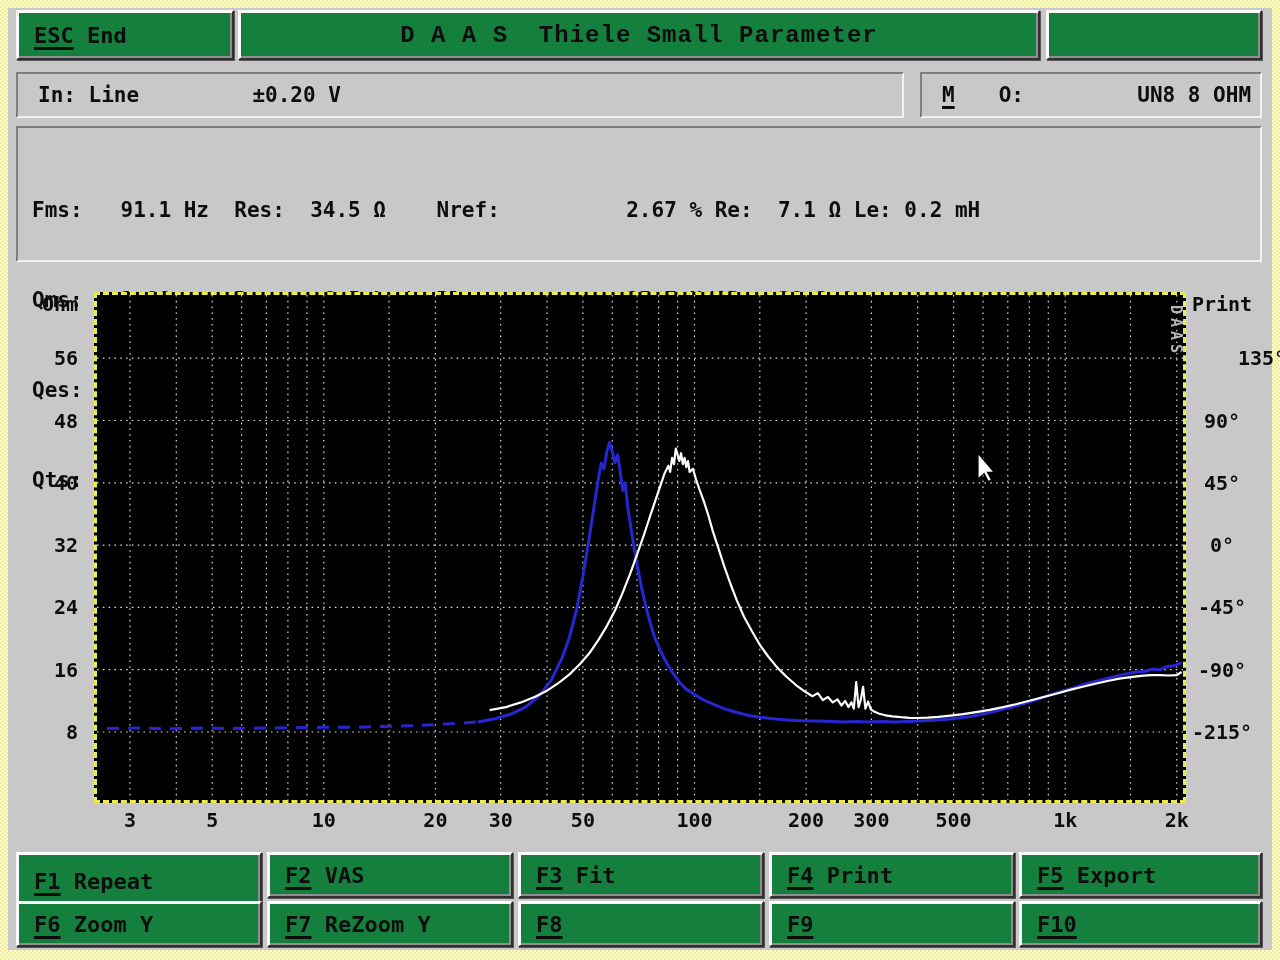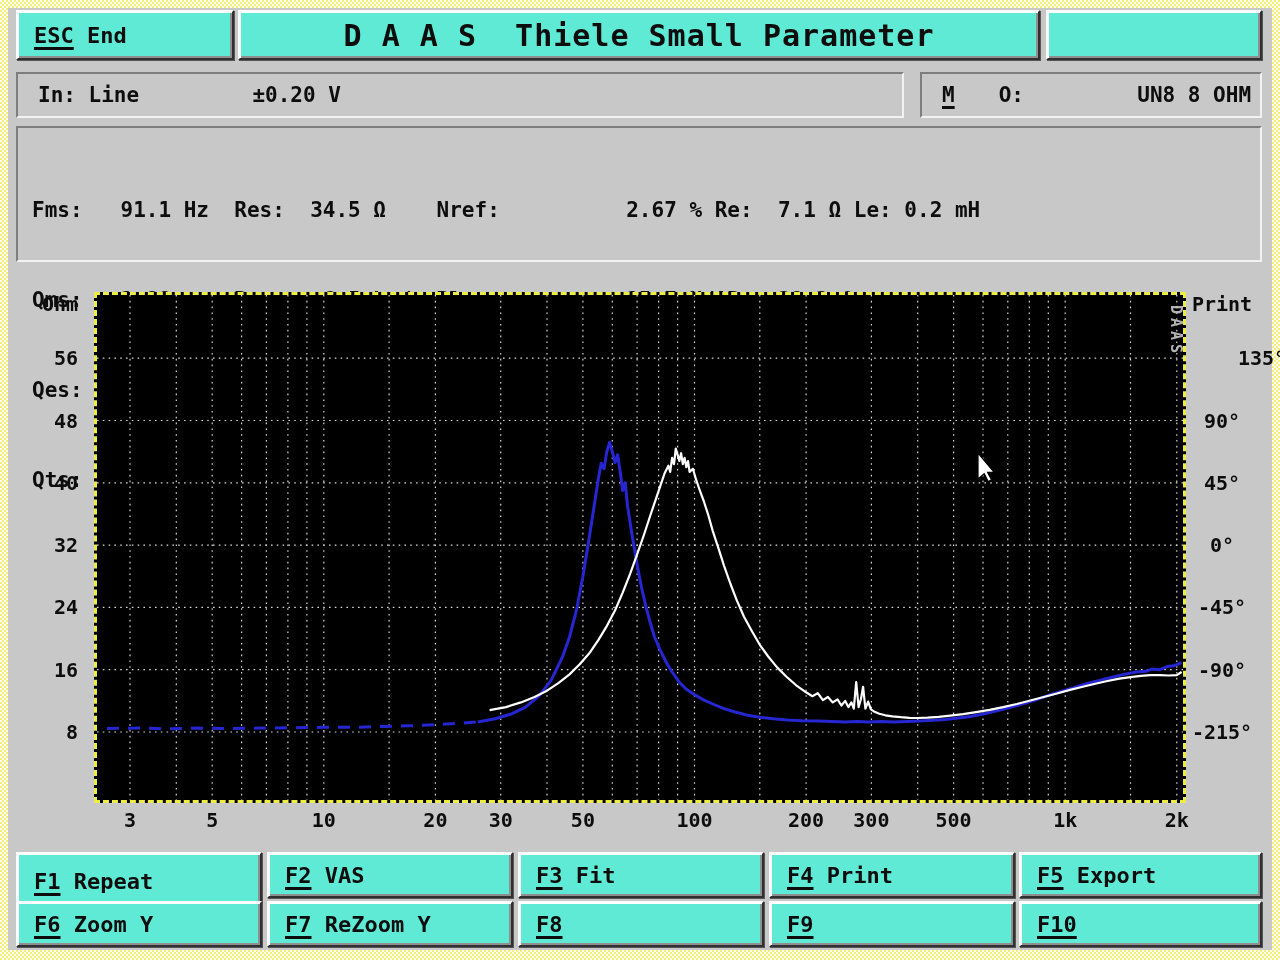--- a/index.html
+++ b/index.html
@@ -6,30 +6,30 @@
   body{
     width:1280px;height:960px;position:relative;overflow:hidden;
     background:#f2ec7e;
     background-image:conic-gradient(#f4ee7d 25%,#fffdf0 0 50%,#f4ee7d 0 75%,#fffdf0 0);
     background-size:4px 4px;
     font-family:"DejaVu Sans Mono",monospace;font-weight:bold;color:#0d0d0d;
   }
   .abs{position:absolute;box-sizing:border-box;}
   .desk{position:absolute;left:8px;top:8px;right:8px;bottom:10px;background:#c8c8c8;}
   .raised{
-    background:#5eead4;border:2px solid;
+    background:#15803d;border:2px solid;
     border-color:#fcfcfc #303030 #303030 #fcfcfc;
     box-shadow:inset 1px 1px 0 #ffffff, inset -2px -2px 0 #8f8f8f, 1px 1px 0 #555;
   }
   .sunken{
     background:#c8c8c8;border:2px solid;
     border-color:#7e7e7e #f2f2f2 #f2f2f2 #7e7e7e;
   }
   .btn{display:flex;align-items:center;padding-left:16px;font-size:22px;white-space:pre;}
-  .titlebar{display:flex;align-items:center;justify-content:center;font-size:30px;letter-spacing:1px;white-space:pre;}
+  .titlebar{display:flex;align-items:center;justify-content:center;font-size:24px;letter-spacing:1px;white-space:pre;font-family:Liberation Mono, monospace;}
   .panel{display:flex;align-items:center;padding-left:20px;font-size:21px;white-space:pre;gap:44px;}
   .hot{text-decoration:underline;text-decoration-thickness:2.5px;text-underline-offset:4px;}
   .gap2{display:inline-block;width:2ch;}
   .gap1{display:inline-block;width:1ch;}
   #params{font-size:21px;line-height:30px;padding:7px 8px 0 14px;white-space:pre;}
   .tick{position:absolute;height:24px;line-height:24px;font-size:20px;white-space:pre;}
   .ycol{position:absolute;width:62px;}
   .ycol .tick{width:100%;text-align:right;}
   .ycol-r{position:absolute;width:72px;}
   .ycol-r .tick{width:100%;text-align:center;}

